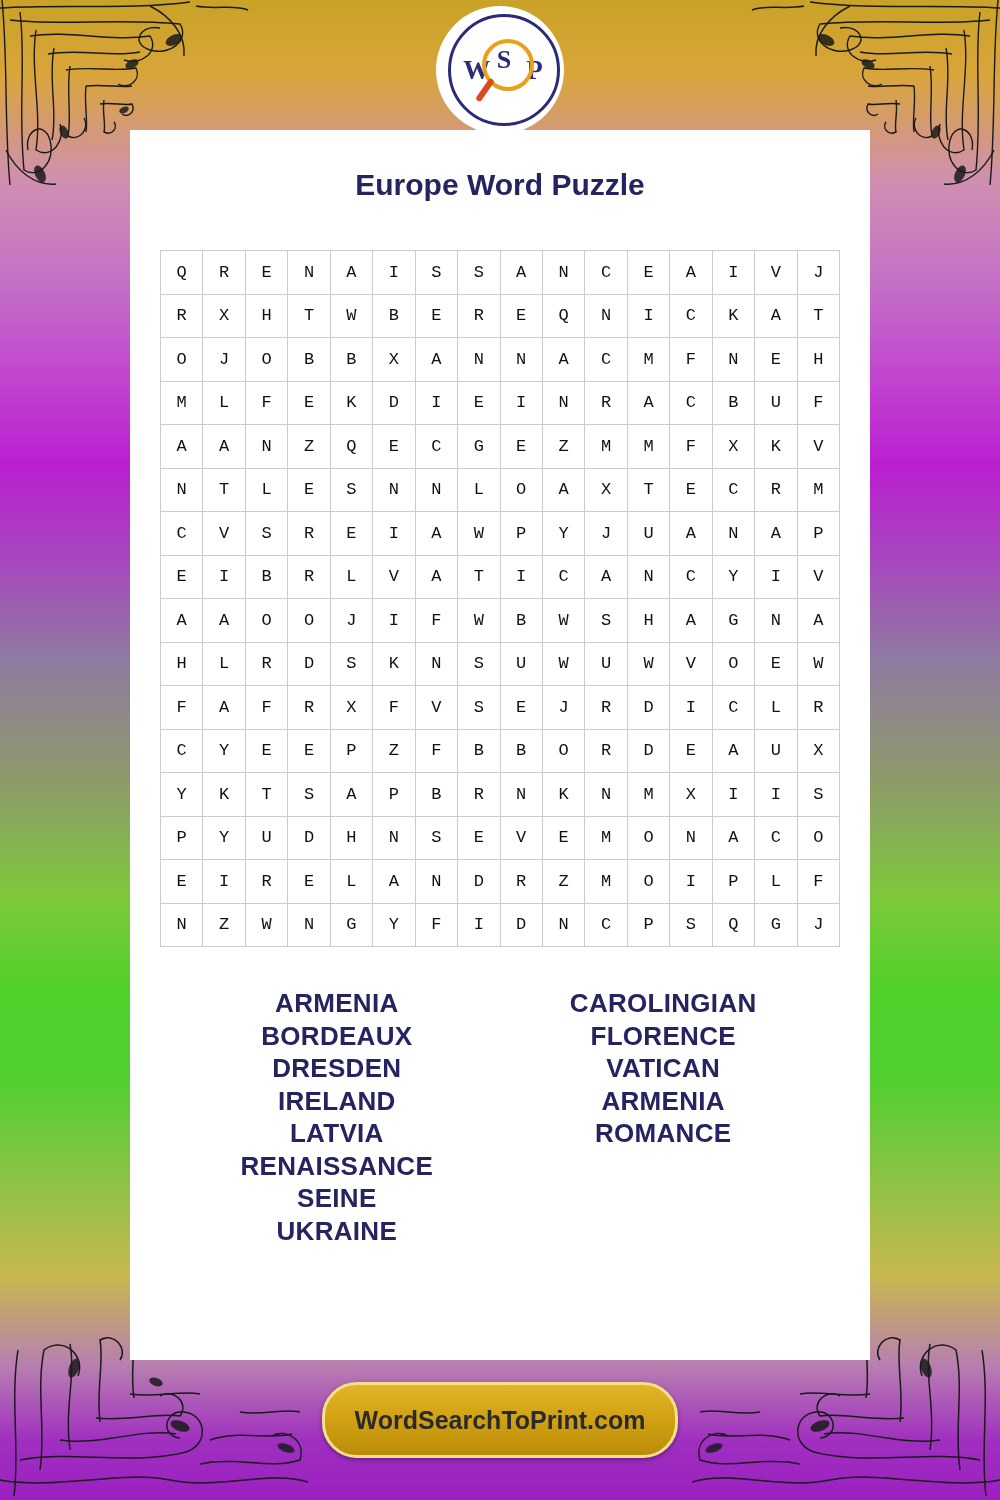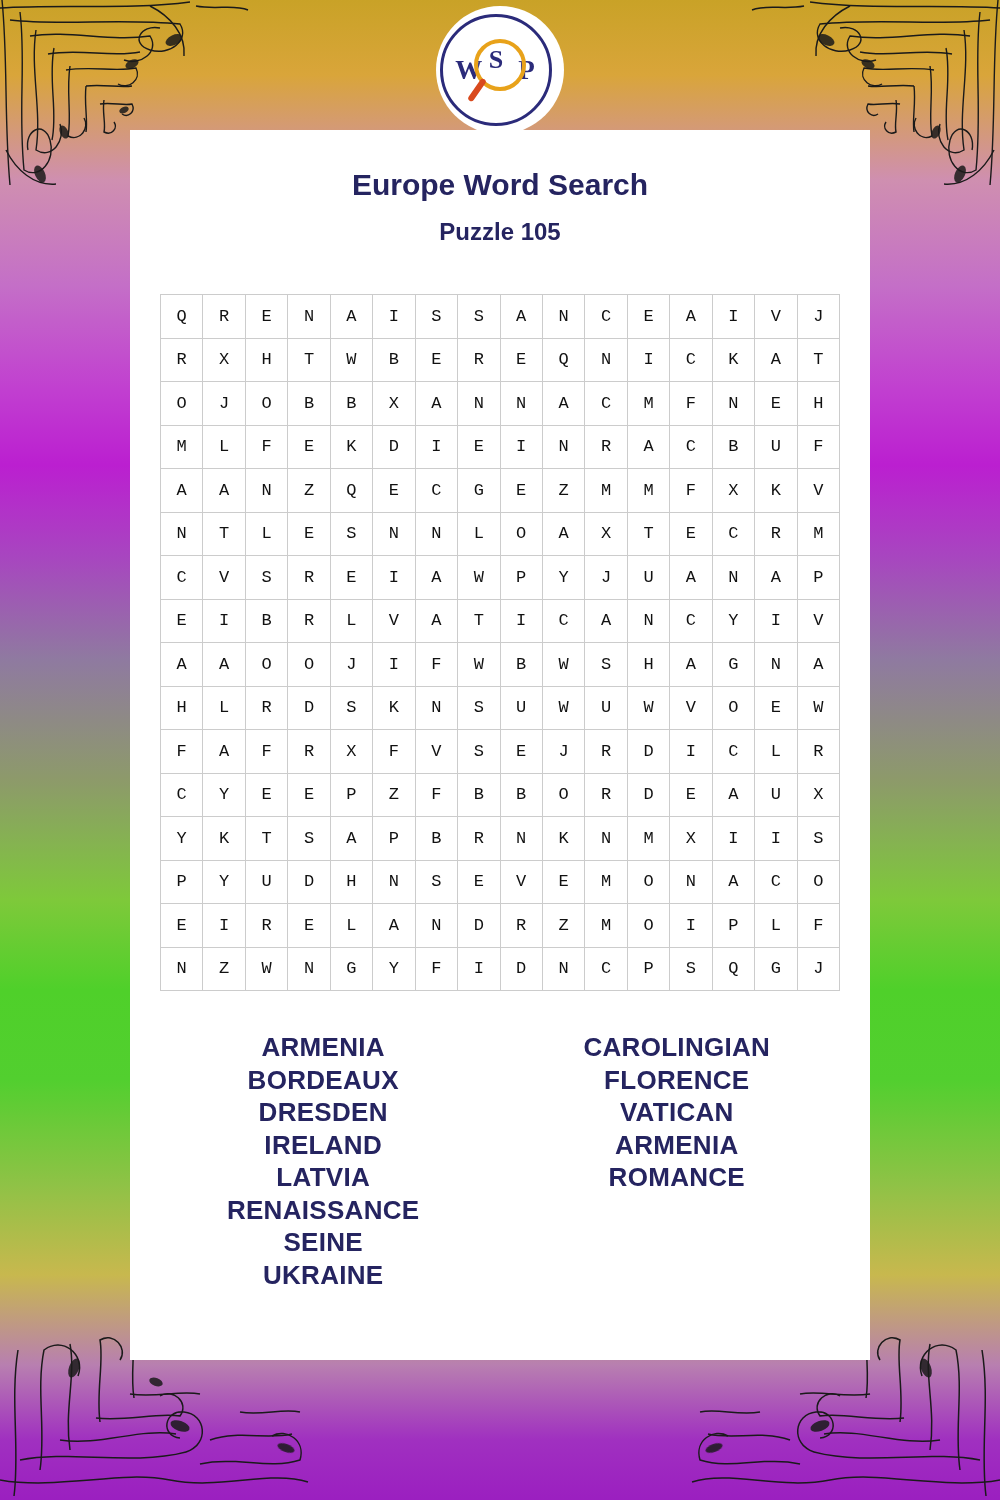--- a/index.html
+++ b/index.html
@@ -58,21 +58,21 @@
     top: 10px;
     left: 50%;
     transform: translateX(-50%);
     width: 120px;
     height: 120px;
     border-radius: 50%;
     background: #ffffff;
     box-shadow: 0 0 0 4px #ffffff;
     display: flex;
     align-items: center;
-    justify-content: flex-start;
+    justify-content: flex-end;
     z-index: 5;
   }
   #logo .ring {
     width: 106px;
     height: 106px;
     border-radius: 50%;
     border: 3px solid #2b2b7a;
     display: flex;
     align-items: center;
     justify-content: center;
@@ -167,21 +167,21 @@
     font-size: 17px;
     color: #111111;
     padding: 0;
   }
 
   
   #words {
     margin: 40px auto 0 auto;
     width: 680px;
     display: flex;
-    justify-content: space-between;
+    justify-content: center;
   }
   .word-col {
     width: 48%;
     text-align: center;
   }
   .word {
     font-size: 26px;
     font-weight: bold;
     color: #252460;
     line-height: 1.25;
@@ -338,22 +338,21 @@
         <span>P</span>
       </div>
       <div class="glass"></div>
       <div class="handle"></div>
       <div class="s">S</div>
     </div>
   </div>
 
   <div id="sheet">
 
-    <div id="title">Europe Word Search</div>
-    <div id="subtitle">Puzzle 105</div>
+    <div id="title">Europe Word Puzzle</div>
 
     <div id="grid-wrap">
       <table class="grid">
         <tbody id="grid-body">
             <tr>
               <td>Q</td>
               <td>R</td>
               <td>E</td>
               <td>N</td>
               <td>A</td>
@@ -657,14 +656,17 @@
       <div class="word-col" id="word-col-right">
           <div class="word">CAROLINGIAN</div>
           <div class="word">FLORENCE</div>
           <div class="word">VATICAN</div>
           <div class="word">ARMENIA</div>
           <div class="word">ROMANCE</div>
         </div>
     </div>
   </div>
 
+  <div id="footer-btn">
+    <span class="label">WordSearchToPrint.com</span>
+  </div>
 
 </div>
 
 </body></html>

